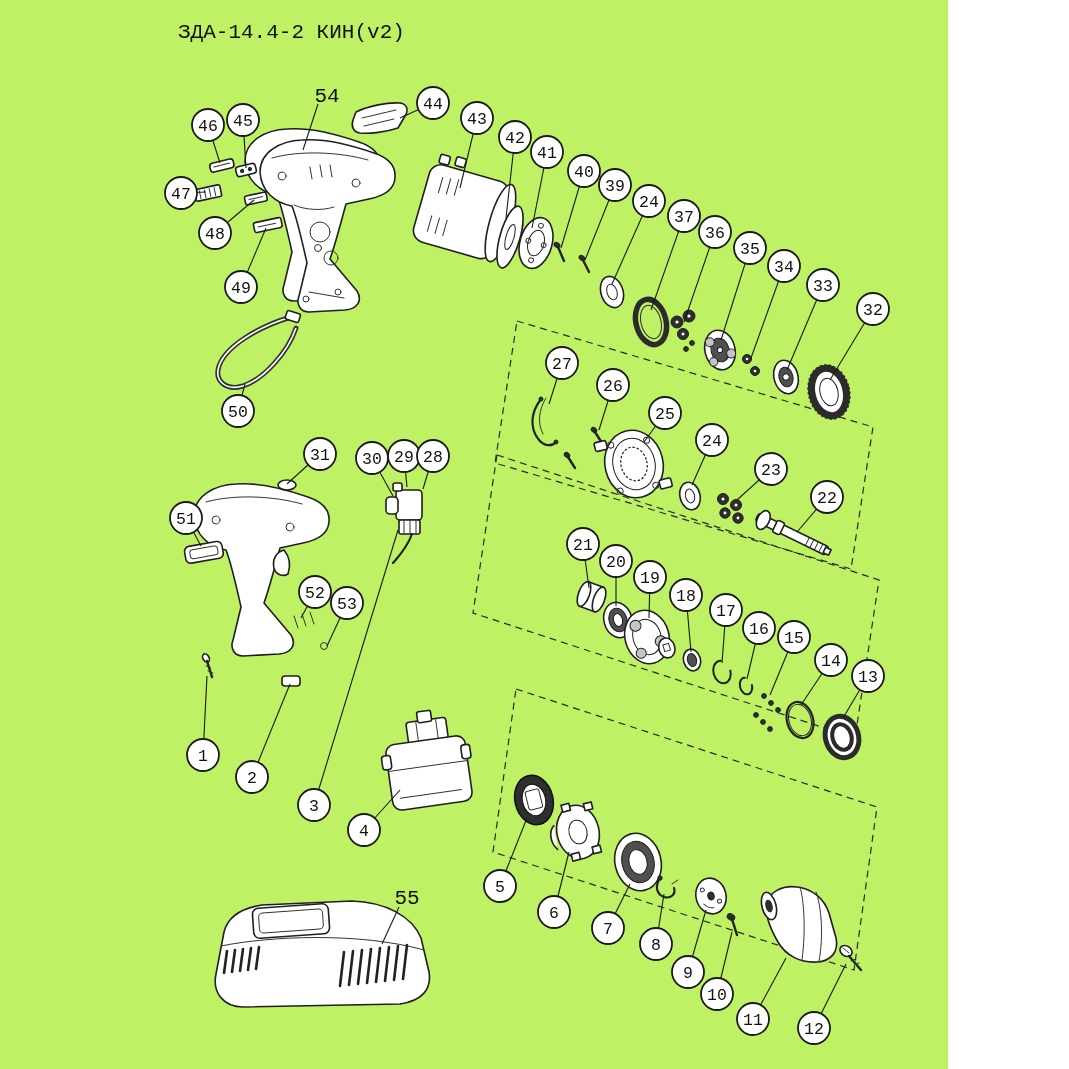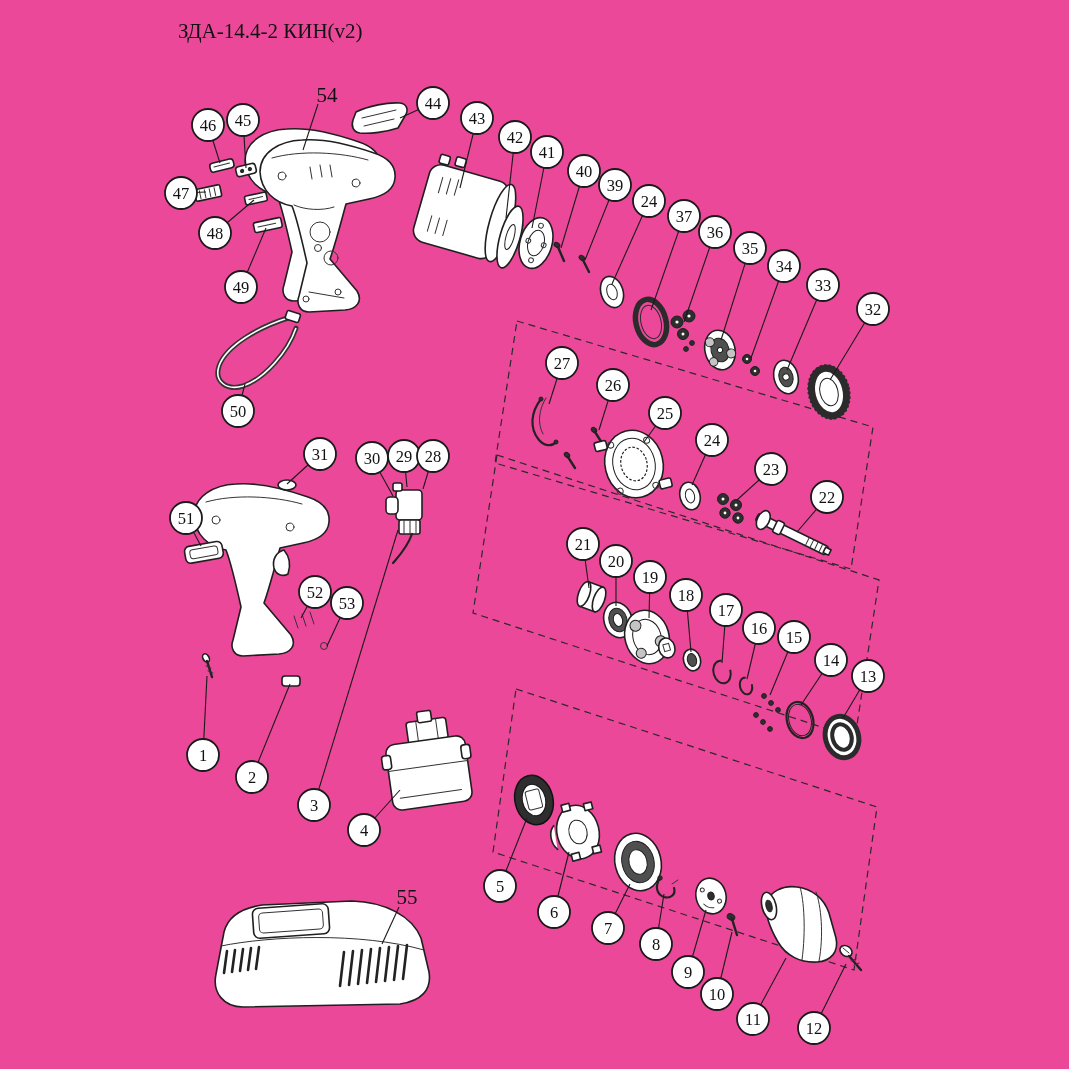--- a/index.html
+++ b/index.html
@@ -1,16 +1,16 @@
 <!DOCTYPE html>
 <html><head>
 <meta charset="utf-8">
 <style>
   html,body{margin:0;padding:0;background:#fff;}
-  .stage{position:relative;width:1069px;height:1069px;background:#ec4899;overflow:hidden;font-family:Liberation Serif, serif;}
+  .stage{position:relative;width:948px;height:1069px;background:#bef264;overflow:hidden;font-family:Liberation Mono, monospace;}
   svg{display:block;}
   .part{fill:#fff;stroke:#1f1f1f;stroke-width:1.6;stroke-linejoin:round;stroke-linecap:round;}
   .thin{stroke-width:1;}
   .detail{fill:none;stroke:#333;stroke-width:1;stroke-linecap:round;}
   .dark{fill:#2e2e2e;stroke:#1f1f1f;stroke-width:1;}
   .mid{fill:#c4c4c4;stroke:#1f1f1f;stroke-width:1;}
   .band{fill:#4f4f4f;stroke:#1f1f1f;stroke-width:1;}
   .screwline{stroke:#222;stroke-width:2.4;stroke-linecap:round;}
   .wire{fill:none;stroke:#222;stroke-width:2.2;stroke-linecap:round;}
   .vent{stroke:#222;stroke-width:2.6;stroke-linecap:round;}

